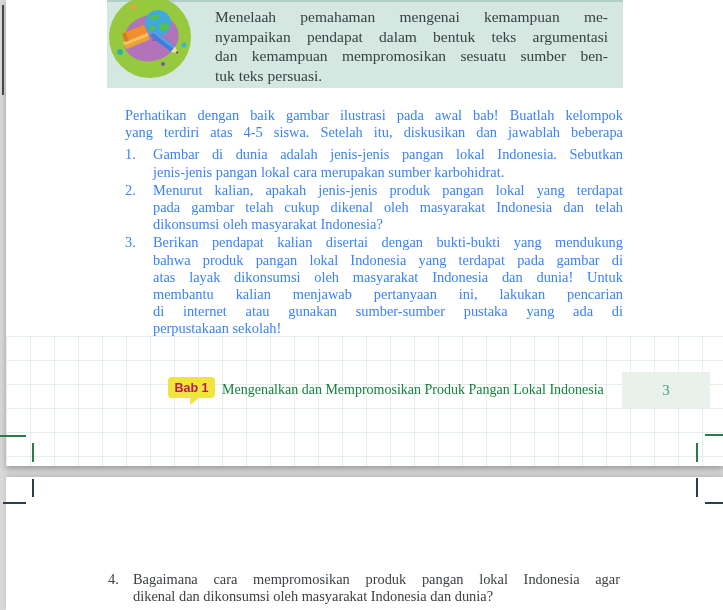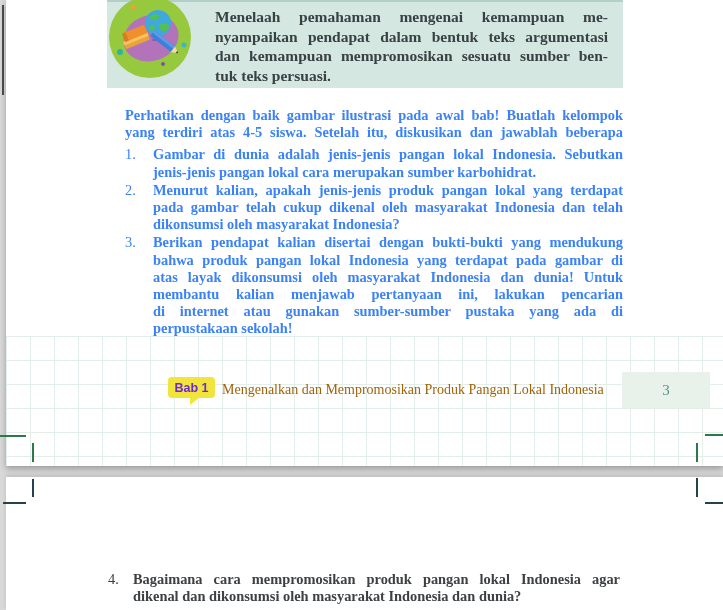--- a/index.html
+++ b/index.html
@@ -20,48 +20,48 @@
   }
   .callout{
     position:absolute;left:107px;top:0;width:516px;height:88px;
     background:#d4e7e1;border-top:2px solid #b2cfc8;box-sizing:border-box;
   }
   .callout-text{
     position:absolute;left:215px;top:7px;width:393px;
     font-size:15.5px;line-height:19.5px;color:#3a4144;
   }
   .icon-wrap{position:absolute;left:103px;top:-4px;width:82px;height:82px;}
-  .jl{text-align:justify;text-align-last:justify;font-weight:bold;}
+  .jl{text-align:justify;text-align-last:justify;}
   .jl.end{text-align-last:left;}
   .content{
     position:absolute;left:125px;top:107px;width:498px;
     font-size:14.4px;line-height:17.2px;color:#3b82f6;
   }
   .qrow{display:flex;margin-top:1px;}
   .qnum{width:28px;flex:none;}
   .qtext{width:470px;}
   .p2content{
     position:absolute;left:108px;top:571px;display:flex;
     font-size:14.4px;line-height:17.2px;color:#3d4144;
   }
   .p2num{width:25px;flex:none;}
   .p2text{width:487px;}
   .badge{
     position:absolute;left:168px;top:377px;width:47px;height:21px;
     background:#f1e43c;border-radius:4px;
     font-family:"Liberation Sans",sans-serif;font-size:12.5px;font-weight:bold;
-    color:#6d28d9;display:flex;align-items:center;justify-content:center;
+    color:#be185d;display:flex;align-items:center;justify-content:center;
   }
   .badge-tail{
     position:absolute;left:190px;top:397px;width:0;height:0;
     border-top:8px solid #f1e43c;border-right:10px solid transparent;
   }
   .footer-title{
     position:absolute;left:222px;top:382px;width:392px;
-    font-size:14px;color:#a16207;
+    font-size:14px;color:#15803d;
   }
   .pagenum-box{
     position:absolute;left:622px;top:372px;width:88px;height:36px;
     background:#e8f1ea;display:flex;align-items:center;justify-content:center;
     font-size:15px;color:#4d9c8a;
   }
   .mark{position:absolute;}
   .crop-green{background:#2c7a49;}
   .crop-dark{background:#24414d;}
   .edge-dark{background:#46494b;}

